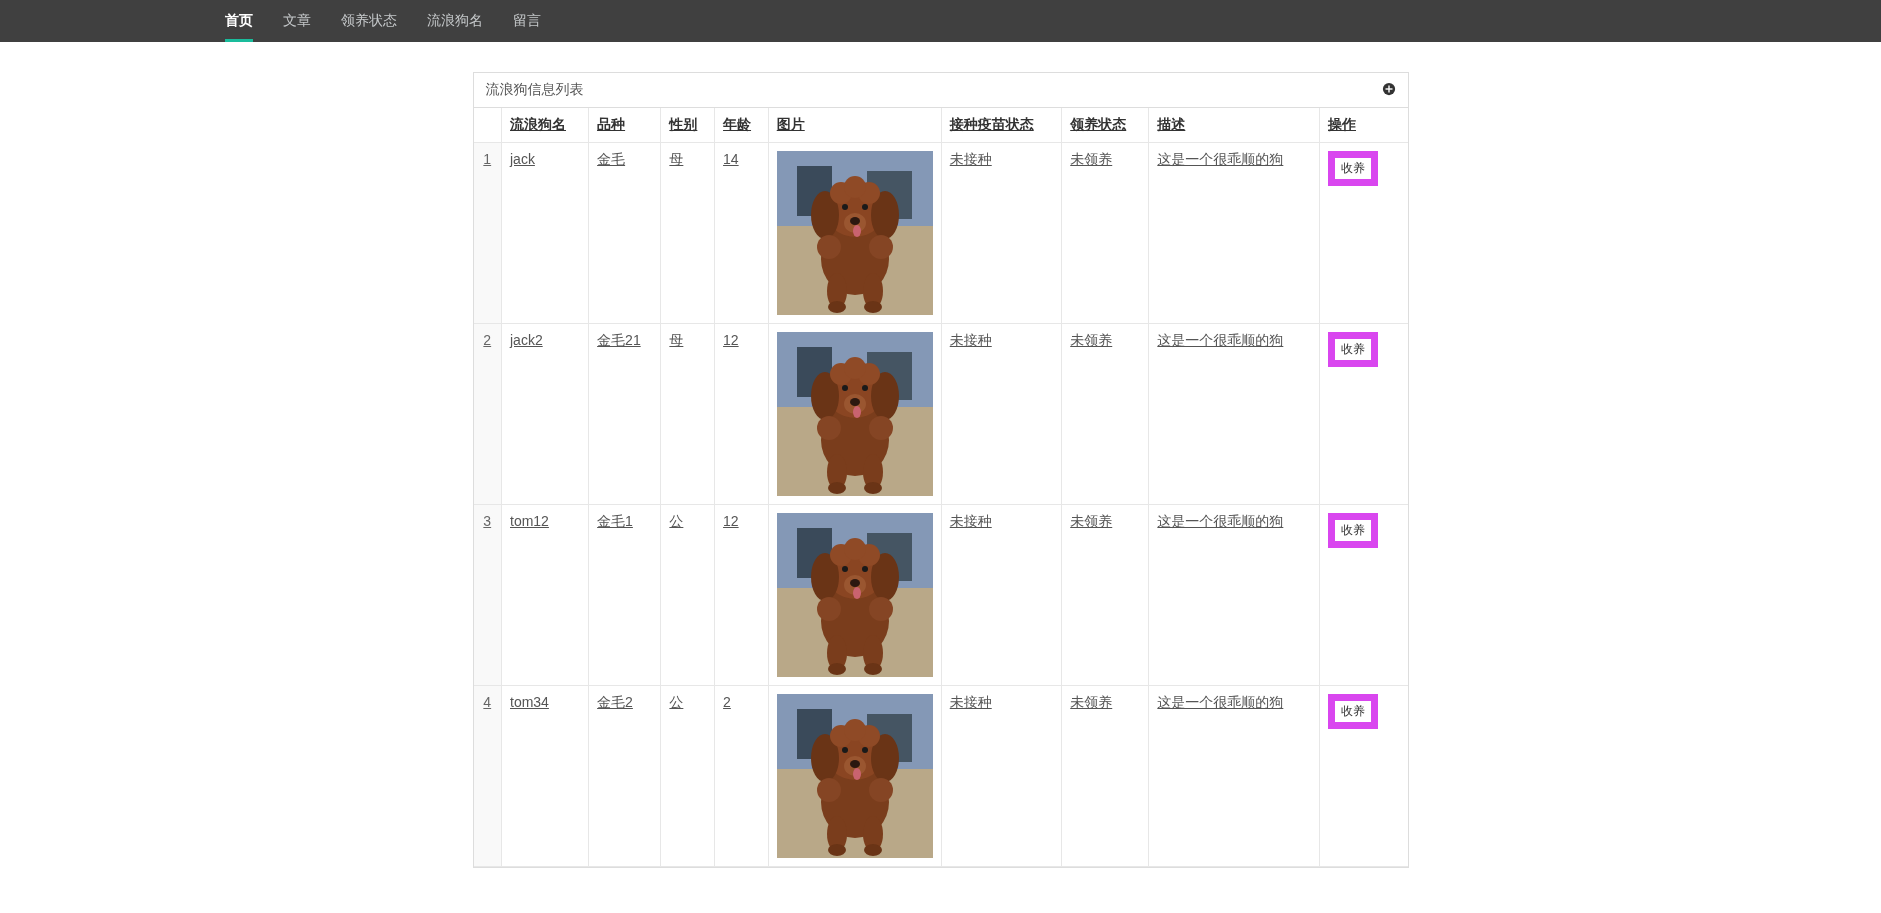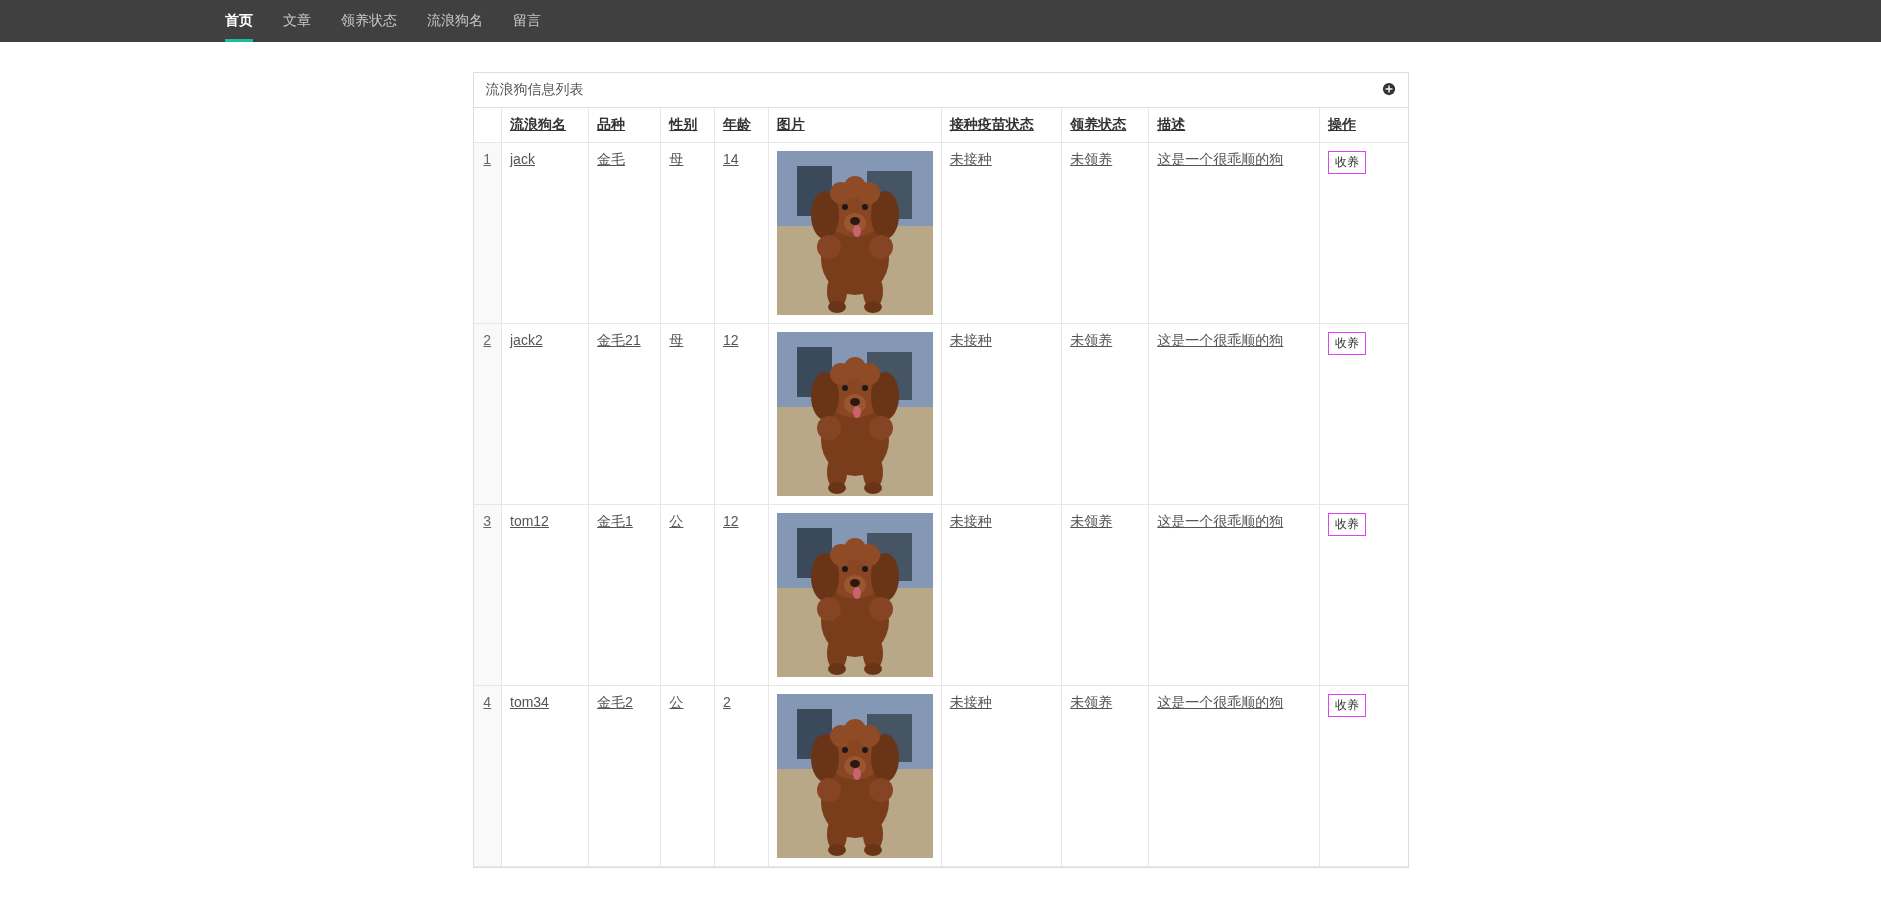--- a/index.html
+++ b/index.html
@@ -18,21 +18,21 @@
     th, td { border: 1px solid #e7e7e7; padding: 8px 8px; text-align: left; vertical-align: top; font-weight: normal; color: #333; text-decoration: underline; }
     thead th { font-weight: bold; border-top: none; }
     td:first-child, th:first-child { border-left: none; }
     td:last-child, th:last-child { border-right: none; }
     .idx-col { width: 28px; background: #f9f9f9; text-align: center; color: #666; }
     th.idx-col { background: transparent; }
     .col-image { width: 160px; }
     .col-op { width: 88px; }
     .thumb { width: 156px; height: 164px; background: linear-gradient(to bottom, #8aa4c6 0%, #8aa4c6 20%, #b4a589 20%, #b4a589 100%); display: flex; align-items: center; justify-content: center; overflow: hidden; }
     .thumb svg { width: 100%; height: 100%; }
-    .op-btn { display: inline-block; border: 1px solid #d946ef; background: #fff; color: #333; font-size: 12px; padding: 2px 6px; cursor: pointer; }
+    .op-btn { display: inline-block; border: 7px solid #d946ef; background: #fff; color: #333; font-size: 12px; padding: 2px 6px; cursor: pointer; }
     td { color: #555; }
   </style>
 </head>
 <body>
 
 <div class="navbar">
   <ul>
     <li class="active">
         <a>首页</a>
       </li>

